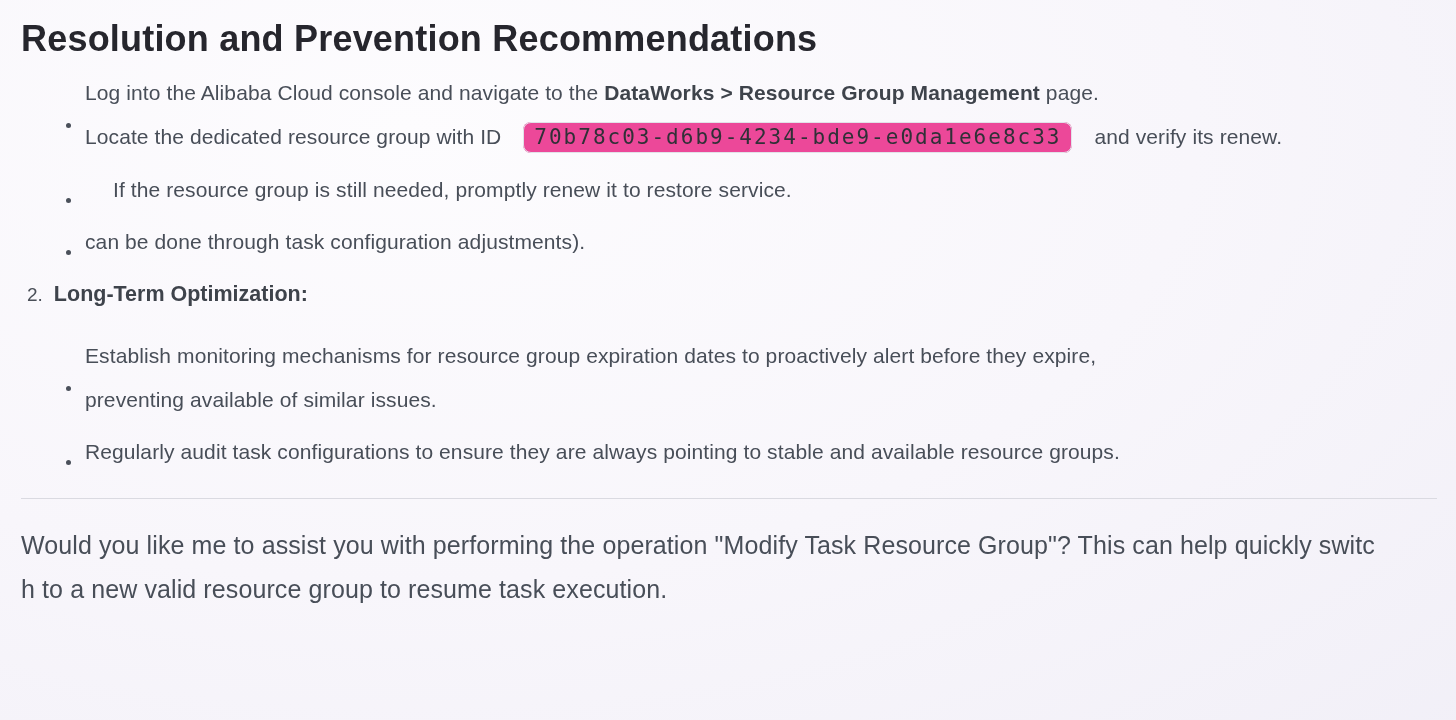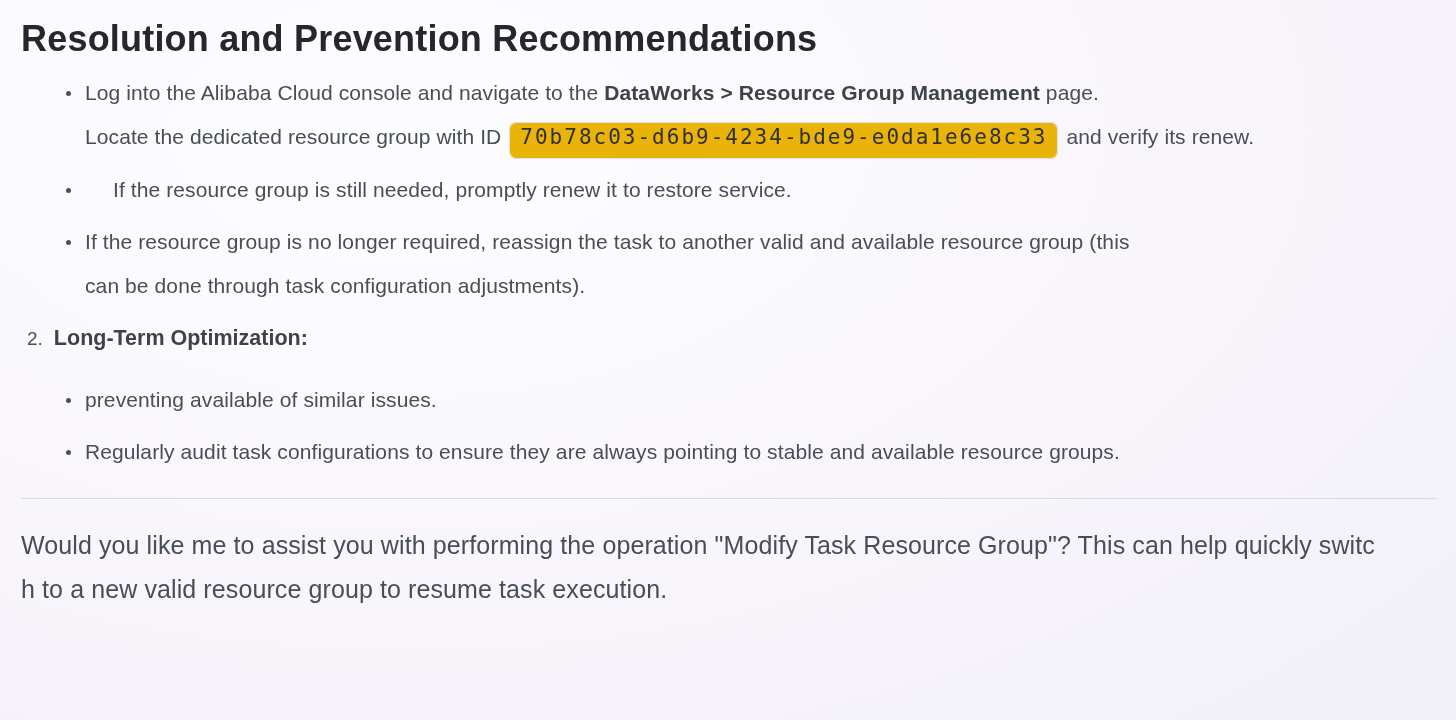--- a/index.html
+++ b/index.html
@@ -36,21 +36,21 @@
     color: #4a4f58;
     margin-right: 11px;
   }
   .item-title {
     font-size: 21.5px;
     font-weight: 700;
     color: #3e434b;
   }
   .bullet {
     display: flex;
-    align-items: flex-start;
+    align-items: center;
     margin-left: 66px;
   }
   .bullet.b-first { margin-top: 14px; }
   .bullet.b-first2 { margin-top: 16px; }
   .bullet.b-next1 { margin-top: 9px; gap: 28px; }
   .bullet.b-next { margin-top: 8px; }
   .dot {
     flex: 0 0 auto;
     width: 5px;
     height: 5px;
@@ -69,25 +69,25 @@
   }
   .bold-text {
     font-weight: 700;
     color: #3e434b;
   }
   code.chip {
     font-family: "DejaVu Sans Mono", monospace;
     font-size: 21px;
     letter-spacing: 2px;
     color: #303037;
-    background: #eab308;
+    background: #ec4899;
     border: 1px solid #e2e2e9;
     border-radius: 8px;
-    padding: 2px 10px 9px 10px;
-    margin: 0 2px;
+    padding: 2px 10px 3px 10px;
+    margin: 0 16px;
   }
   hr.divider {
     border: none;
     border-top: 1px solid #dadae1;
     margin: 24px 19px 0 21px;
   }
   .footer-para { margin: 24px 0 0 21px; }
   .footer-line {
     font-size: 25px;
     line-height: 44px;
@@ -115,32 +115,32 @@
   <div class="bullet b-next1">
     <span class="dot"></span>
     <div class="lines">
       <div class="line">If the resource group is still needed, promptly renew it to restore service.</div>
     </div>
   </div>
 
   <div class="bullet b-next">
     <span class="dot"></span>
     <div class="lines">
-      <div class="line">If the resource group is no longer required, reassign the task to another valid and available resource group (this</div>
       <div class="line">can be done through task configuration adjustments).</div>
     </div>
   </div>
 
   <div class="numbered-title second">
     <span class="item-number">2.</span><span class="item-title">Long-Term Optimization:</span>
   </div>
 
   <div class="bullet b-first2">
     <span class="dot"></span>
     <div class="lines">
+      <div class="line">Establish monitoring mechanisms for resource group expiration dates to proactively alert before they expire,</div>
       <div class="line">preventing available of similar issues.</div>
     </div>
   </div>
 
   <div class="bullet b-next">
     <span class="dot"></span>
     <div class="lines">
       <div class="line">Regularly audit task configurations to ensure they are always pointing to stable and available resource groups.</div>
     </div>
   </div>

